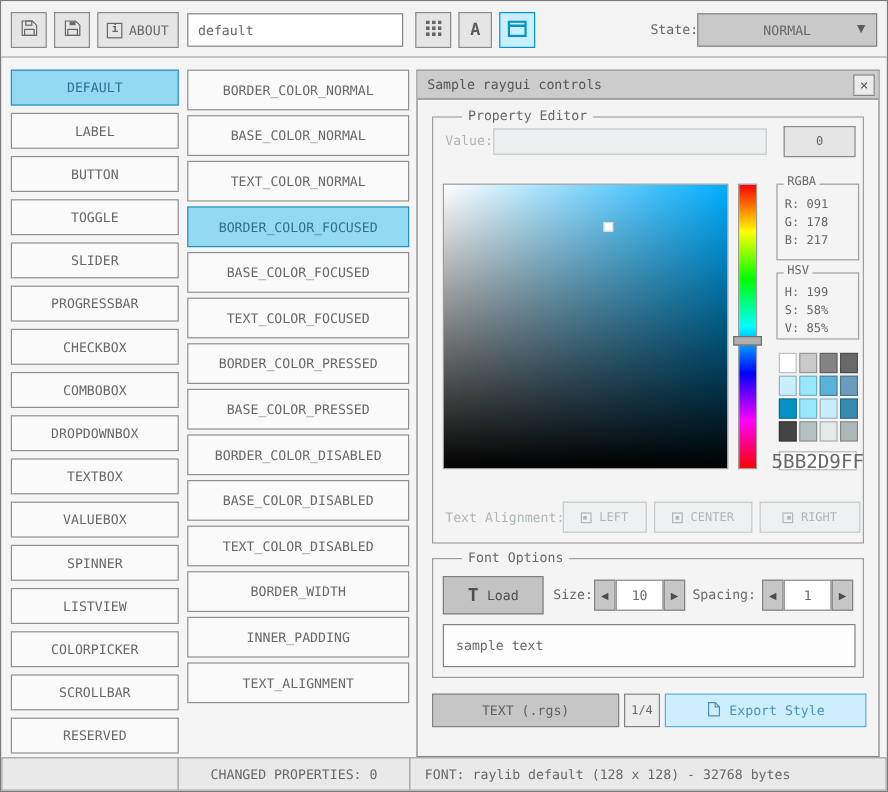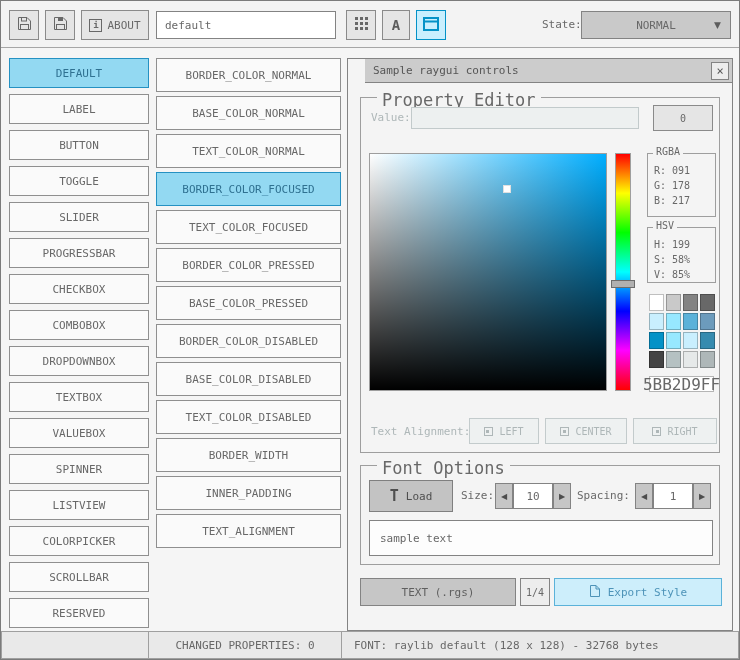--- a/index.html
+++ b/index.html
@@ -45,24 +45,24 @@
   }
   .controls-list .list-item { height:30px; margin-bottom:6px; }
   .properties-list .list-item { height:34px; margin-bottom:4px; }
   .list-item.selected {
     background: var(--selected-item-bg,#93d9f2);
     border-color: var(--selected-item-border,#2591c2);
     color: var(--selected-item-text,#2f7191);
   }
   
   .sample-window { position:absolute; left:346px; top:57px; width:386px; height:573px; border:1px solid #838383; background:#f4f4f4; }
-  .titlebar { position:relative; height:24px; background:#cccccc; border-bottom:1px solid #838383; display:flex; align-items:center; padding-left:8px; color:#555;margin-left:17px; }
+  .titlebar { position:relative; height:24px; background:#cccccc; border-bottom:1px solid #838383; display:flex; align-items:center; padding-left:8px; color:#555; }
   .close-btn { position:absolute; right:3px; top:3px; width:18px; height:18px; border:1px solid #838383; background:#ececec; display:flex; align-items:center; justify-content:center; font-size:12px; color:#555; }
   .group { position:absolute; border:1px solid #9e9e9e; }
-  .group-label { position:absolute; top:-8px; left:16px; background:#f4f4f4; padding:0 5px; font-size:17px; color:#686868; white-space:nowrap; }
+  .group-label { position:absolute; top:-8px; left:24px; background:#f4f4f4; padding:0 5px; font-size:11px; color:#686868; white-space:nowrap; }
   .pe-group { left:12px; top:38px; width:360px; height:356px; }
   .fo-group { left:12px; top:406px; width:360px; height:100px; }
   .dim { color:#aeb7b8; }
   .value-label { position:absolute; left:10px; top:13px; }
   .value-input { position:absolute; left:50px; top:9px; width:228px; height:22px; background:#edf0f0; border:1px solid #c2cacb; font-family:inherit; font-size:11px; padding-left:6px; color:#8a9596; }
   .value-btn { position:absolute; left:292px; top:7px; width:60px; height:26px; background:#e5e5e5; border:1px solid #8a8a8a; display:flex; align-items:center; justify-content:center; font-size:10px; }
   
   .color-panel { position:absolute; left:8px; top:55px; width:238px; height:238px; border:1px solid #9e9e9e;
     background: linear-gradient(to top,#000,rgba(0,0,0,0)), linear-gradient(to right,#fff,hsl(199,100%,50%)); }
   .color-cursor { position:absolute; width:8px; height:8px; background:#fff; border:1px solid #e0e0e0; transform:translate(-50%,-50%); }
@@ -187,20 +187,21 @@
       <div class="list-item">LISTVIEW</div>
       <div class="list-item">COLORPICKER</div>
       <div class="list-item">SCROLLBAR</div>
       <div class="list-item">RESERVED</div>
     </div>
   <div class="list properties-list">
       <div class="list-item">BORDER_COLOR_NORMAL</div>
       <div class="list-item">BASE_COLOR_NORMAL</div>
       <div class="list-item">TEXT_COLOR_NORMAL</div>
       <div class="list-item selected">BORDER_COLOR_FOCUSED</div>
+      <div class="list-item">BASE_COLOR_FOCUSED</div>
       <div class="list-item">TEXT_COLOR_FOCUSED</div>
       <div class="list-item">BORDER_COLOR_PRESSED</div>
       <div class="list-item">BASE_COLOR_PRESSED</div>
       <div class="list-item">BORDER_COLOR_DISABLED</div>
       <div class="list-item">BASE_COLOR_DISABLED</div>
       <div class="list-item">TEXT_COLOR_DISABLED</div>
       <div class="list-item">BORDER_WIDTH</div>
       <div class="list-item">INNER_PADDING</div>
       <div class="list-item">TEXT_ALIGNMENT</div>
     </div>

